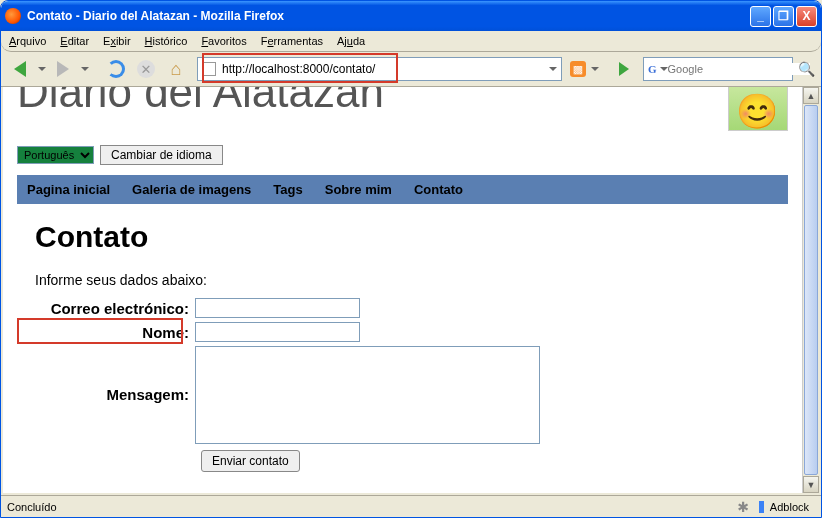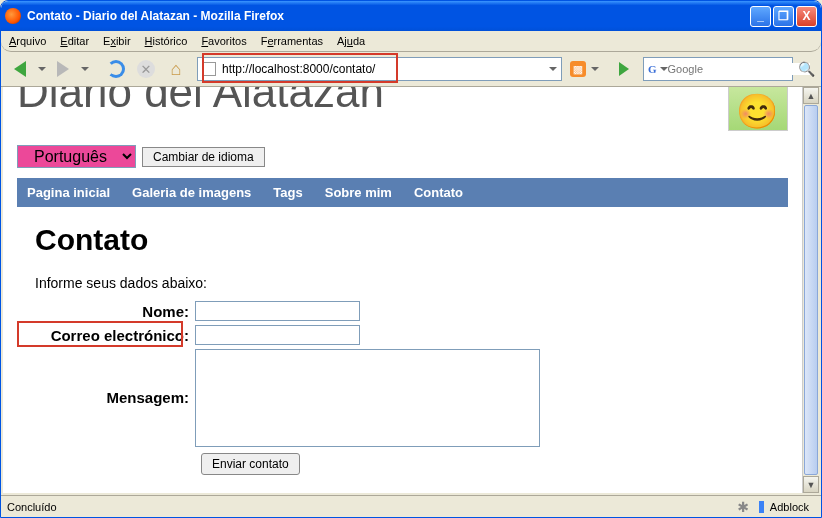--- a/index.html
+++ b/index.html
@@ -42,24 +42,24 @@
 .mag-icon { width: 16px; height: 16px; display: flex; align-items: center; justify-content: center; color: #7a7a7a; font-size: 14px;}
 
 .content-wrap { flex: 1; background: white; overflow: hidden; position: relative; border: 2px solid #ece9d8; border-top: none; display: flex; flex-direction: column; }
 .page { padding: 0 14px 14px 14px; overflow-y: auto; flex: 1; position: relative; }
 .page-hdr { display: flex; justify-content: space-between; align-items: flex-start; }
 .site-title { font-family: Liberation Sans, sans-serif; font-size: 44px; color: #555; margin-top: -20px; white-space: nowrap; }
 .avatar { width: 60px; height: 48px; border: 1px solid #ccc; background: linear-gradient(#c9e8a0,#a5d876); display:flex; align-items:center; justify-content:center; font-size:34px; overflow:hidden; margin-top:-4px;}
 .avatar span{ transform: translateY(4px); }
 
 .lang-row { margin: 14px 0 10px 0; display: flex; gap: 6px; align-items: center; }
-.lang-select { border: 1px solid #7f9db9; background: #ec4899; font-size: 16px; padding: 1px 12px; }
+.lang-select { border: 1px solid #7f9db9; background: #15803d; font-size: 11px; padding: 1px 2px; }
 .lang-btn { border: 1px solid #888; background: #efefef; border-radius: 0; font-size: 12px; padding: 2px 10px; }
 
-.navbar { background: #5a7fb2; color: #ffffff; font-weight: bold; font-size: 13px; padding: 7px 10px; display: flex; gap: 22px; }
+.navbar { background: #5a7fb2; color: #000000; font-weight: bold; font-size: 13px; padding: 7px 10px; display: flex; gap: 22px; }
 .navbar span { cursor: pointer; }
 
 .page-body { padding: 10px 18px; }
 .page-body h1 { font-family: Arial; font-size: 30px; font-weight: bold; margin: 6px 0 18px 0; }
 .intro { font-size: 14px; margin-bottom: 10px; }
 
 .form-row { display: flex; margin-bottom: 4px; align-items: flex-start; }
 .form-row label { width: 160px; text-align: right; font-size: 15px; padding-right: 6px; padding-top: 2px; font-weight: bold; }
 .form-row input[type=text] { width: 165px; border: 1px solid #7f9db9; height: 20px; padding: 0 3px; }
 .form-row textarea { width: 345px; height: 98px; border: 1px solid #7f9db9; resize: none; }
@@ -166,25 +166,25 @@
         <span>Tags</span>
         <span>Sobre mim</span>
         <span>Contato</span>
       </div>
 
       <div class="page-body" style="position:relative;">
         <h1>Contato</h1>
         <div class="intro">Informe seus dados abaixo:</div>
 
         <div class="form-row">
+          <label>Correo electrónico:</label>
+          <input type="text" style="">
+        </div>
+        <div class="form-row">
           <label>Nome:</label>
-          <input type="text" style="">
-        </div>
-        <div class="form-row">
-          <label>Correo electrónico:</label>
           <input type="text" style="">
         </div>
         <div class="form-row">
           <label style="padding-top:40px;">Mensagem:</label>
           <textarea style=""></textarea>
         </div>
         <div class="form-btn-row">
           <button class="form-btn">Enviar contato</button>
         </div>
 

